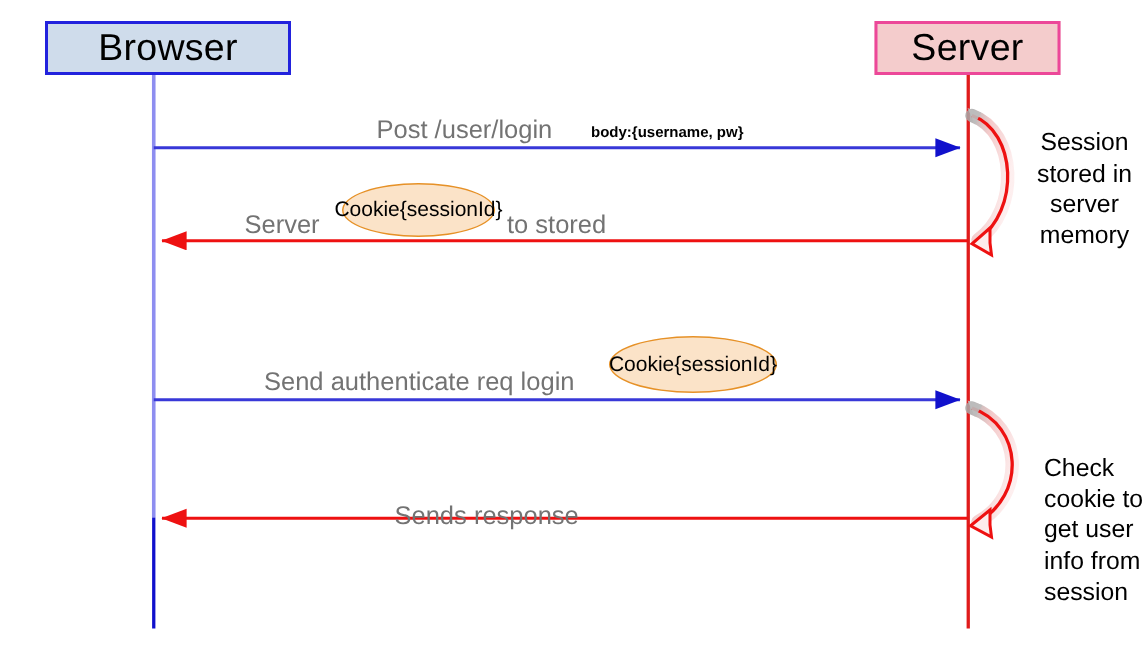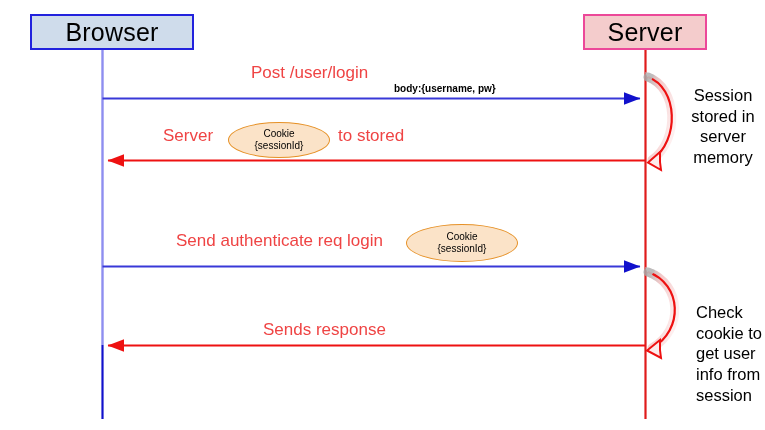--- a/index.html
+++ b/index.html
@@ -48,21 +48,22 @@
     width: 124px;
     height: 36px;
     background: #f4cccc;
     border: 2px solid #ec4899;
   }
   .msg-label {
     position: absolute;
     font-size: 17px;
     line-height: 1.05;
     white-space: nowrap;
-    color: #ef4444;
+    color: #737373;
+    margin-top: 14px;
   }
   .msg-sub {
     position: absolute;
     font-size: 10px;
     line-height: 1.05;
     white-space: nowrap;
     color: #000000;
   }
   .side-note {
     position: absolute;
@@ -71,25 +72,24 @@
     width: 86px;
     color: #000000;
   }
   .cookie-chip {
     position: absolute;
     box-sizing: border-box;
     background: #fbe3c8;
     border: 1.6px solid #e69127;
     border-radius: 50%;
     display: flex;
-    flex-direction: column;
     align-items: center;
     justify-content: center;
     text-align: right;
-    font-size: 10px;
+    font-size: 14px;
     line-height: 1.22;
     color: #000000;
   }
   #cookie-1 { left: 228px; top: 122px; width: 102px; height: 36px; }
   #cookie-2 { left: 406px; top: 224px; width: 112px; height: 38px; }
 </style>
 </head>
 <body>
 
 <svg id="canvas" viewBox="0 0 765 430" xmlns="http://www.w3.org/2000/svg">

